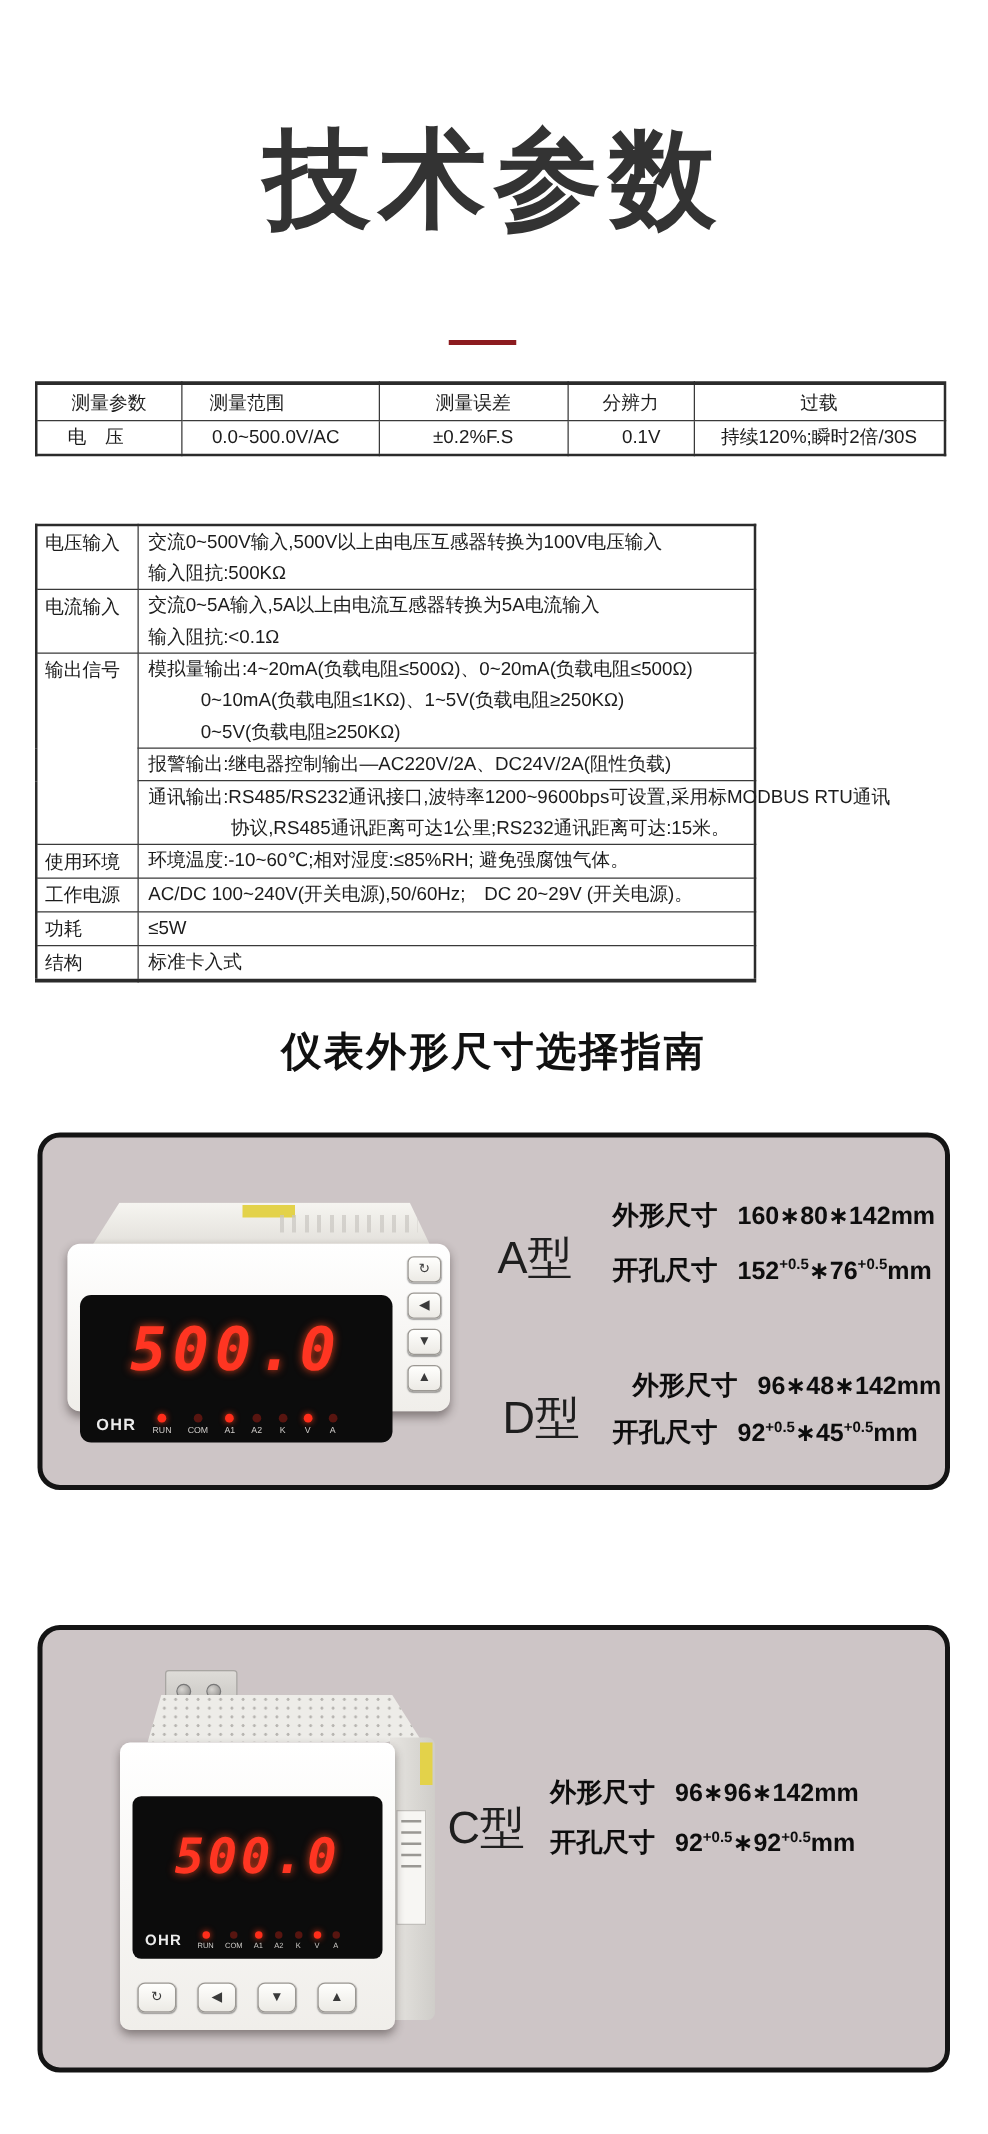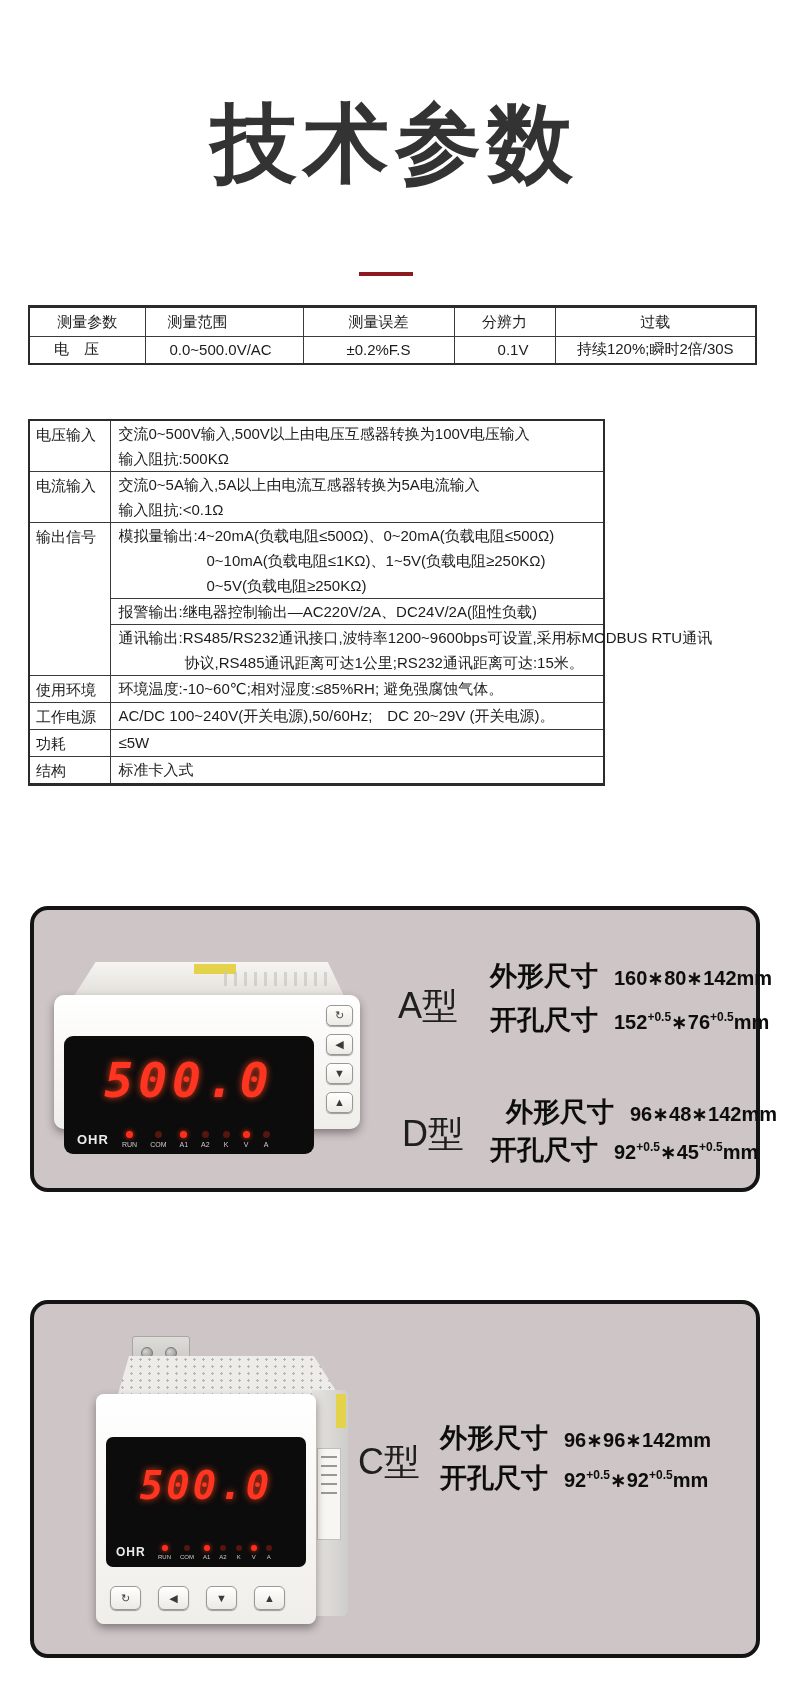--- a/index.html
+++ b/index.html
@@ -27,36 +27,36 @@
   .t1 td.c5 { text-align:center; }
 
   
   .t2 { position:absolute; left:28px; top:419px; width:577px; table-layout:fixed;
     border-top:2px solid #2b2b2b; border-bottom:3px solid #2b2b2b; border-left:2px solid #2b2b2b; border-right:2px solid #2b2b2b; }
   .t2 td { border:1px solid #3a3a3a; vertical-align:top; font-size:15px; }
   .t2 td.lbl { width:81px; padding:1px 2px 0 6px; white-space:nowrap; }
   .t2 td.cnt { padding:0; }
   .t2 td.lbl, .t2 .cnt div { line-height:25px; }
   .t2 .cnt div { padding-left:8px; white-space:nowrap; }
-  .t2 .cnt div.ind-a { padding-left:96px; }
+  .t2 .cnt div.ind-a { padding-left:50px; }
   .t2 .cnt div.ind-c { padding-left:74px; }
 
   
   .section-title { position:absolute; top:820px; left:0; width:100%; text-align:center;
     font-size:32px; font-weight:bold; color:#111; letter-spacing:2px; }
 
   
   .panel { position:absolute; left:30px; width:730px; background:#cdc5c6;
     border:4px solid #141414; border-radius:18px; }
   .panel-1 { top:906px; height:286px; }
   .panel-2 { top:1300px; height:358px; }
 
   .type-label { position:absolute; font-size:36px; color:#1e1e1e; font-weight:400; }
   .spec-line { position:absolute; white-space:nowrap; }
-  .spec-k { font-weight:bold; font-size:27px; color:#0d0d0d; }
+  .spec-k { font-weight:bold; font-size:21px; color:#0d0d0d; }
   .spec-v { font-weight:bold; font-size:20px; color:#0d0d0d; margin-left:16px; }
   .spec-v sup { font-size:12px; font-weight:bold; }
 
   
   .meter { position:absolute; }
   .m-top { position:absolute; background:linear-gradient(#f6f5f1,#e3e0db); }
   .m-sticker { position:absolute; background:#e3d24a; }
   .m-body { position:absolute; background:linear-gradient(#ffffff,#f0eeea);
     border-radius:10px; box-shadow:0 4px 8px rgba(40,30,30,.45); }
   .m-display { position:absolute; background:#0c0c0c; border-radius:9px;margin-top:33px; }
@@ -207,20 +207,21 @@
       </tr>
       <tr>
         <td class="lbl">结构</td>
         <td class="cnt">
           <div>标准卡入式</div>
         </td>
       </tr>
     </tbody>
   </table>
 
+  <div class="section-title">仪表外形尺寸选择指南</div>
 
   <div class="panel panel-1">
 
     <div class="meter meter-a">
       <div class="m-top">
         <div class="m-sticker"></div>
         <div class="m-vents"></div>
       </div>
       <div class="m-body">
         <div class="m-display">

